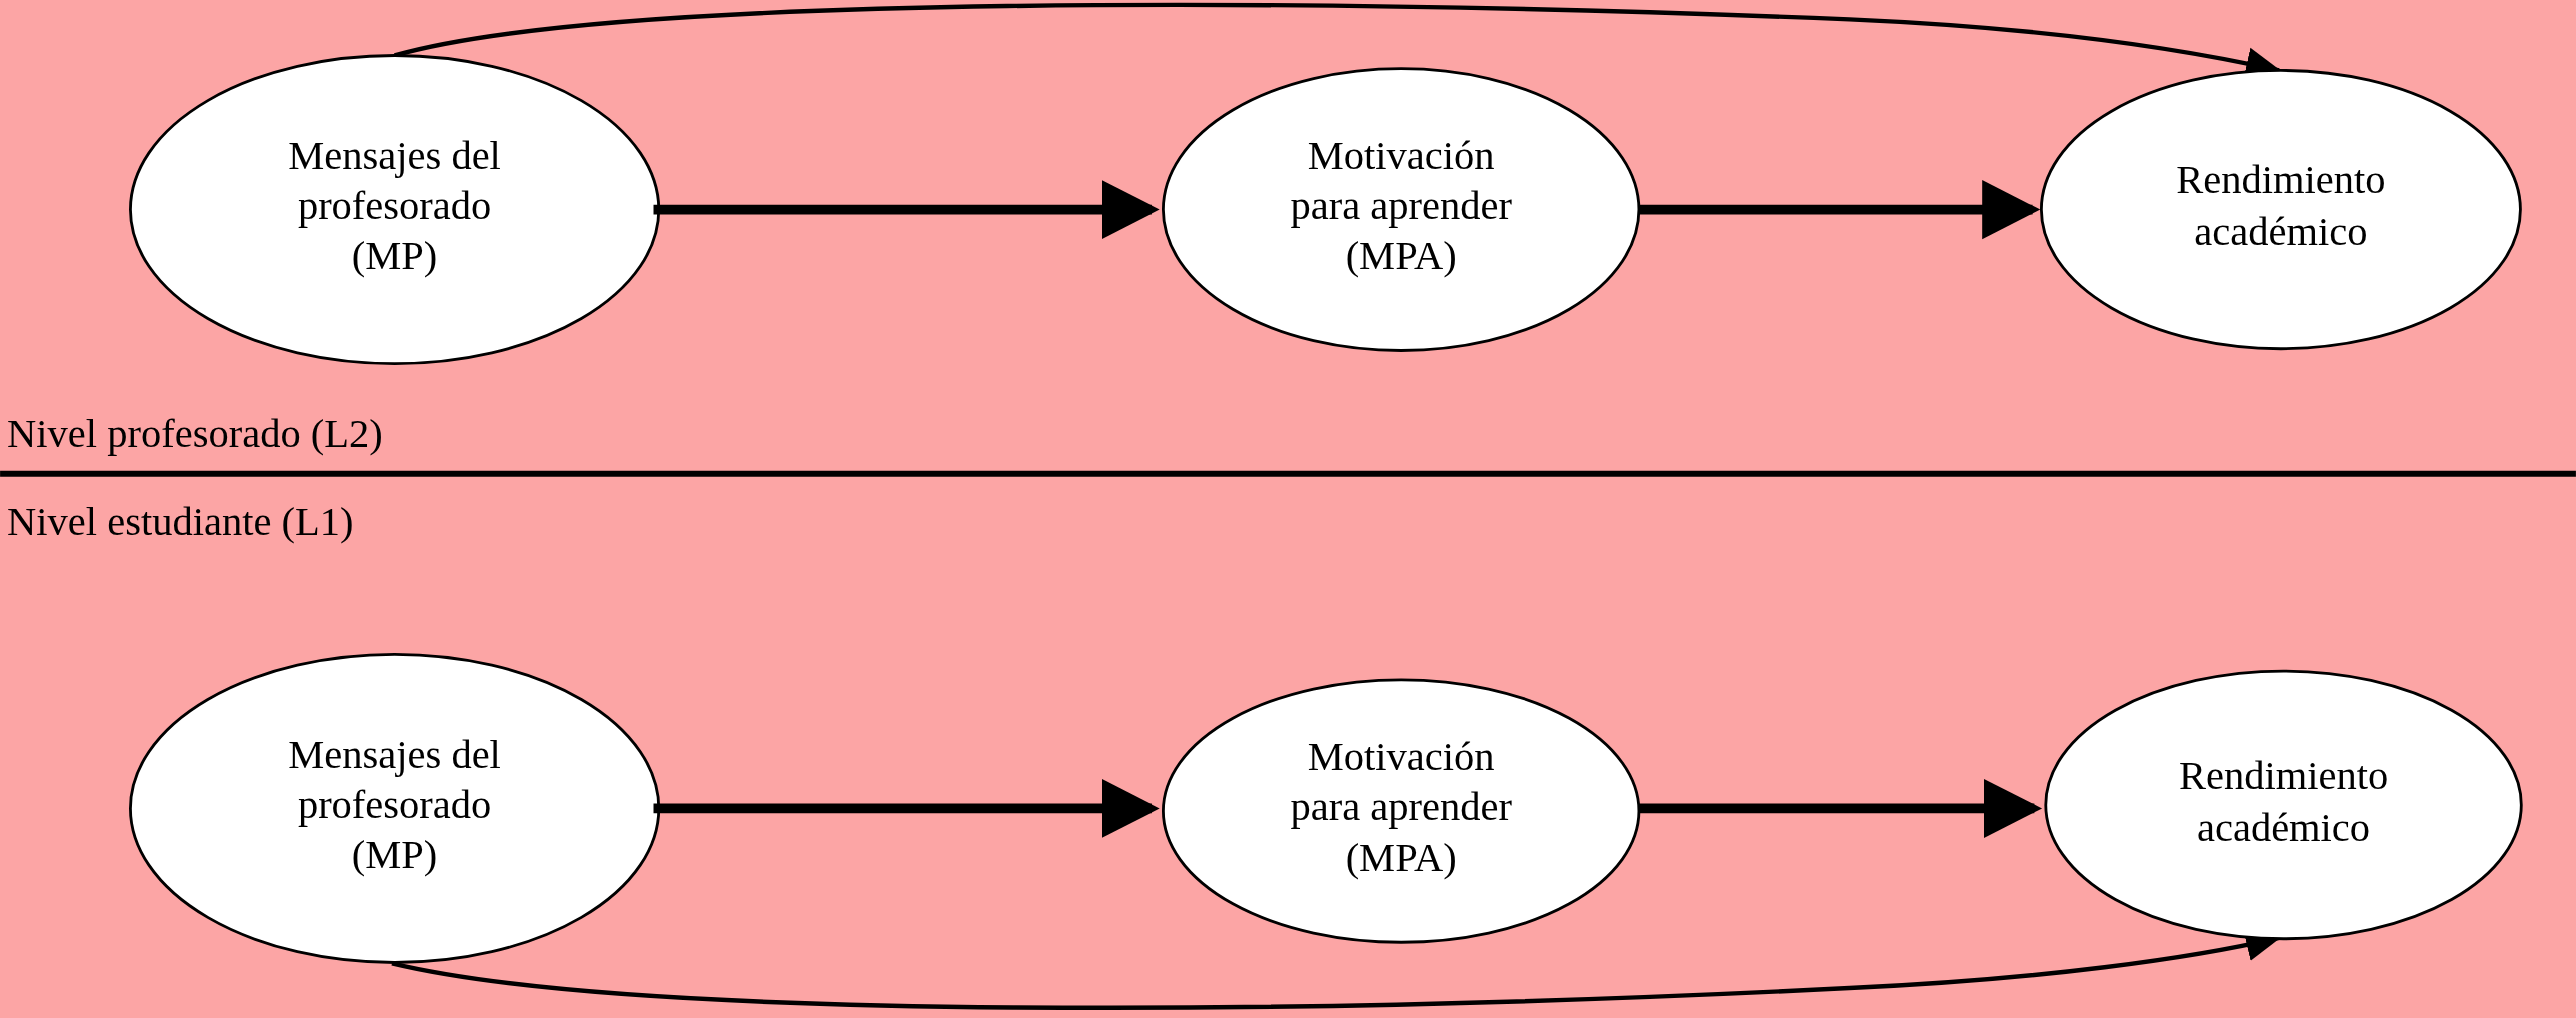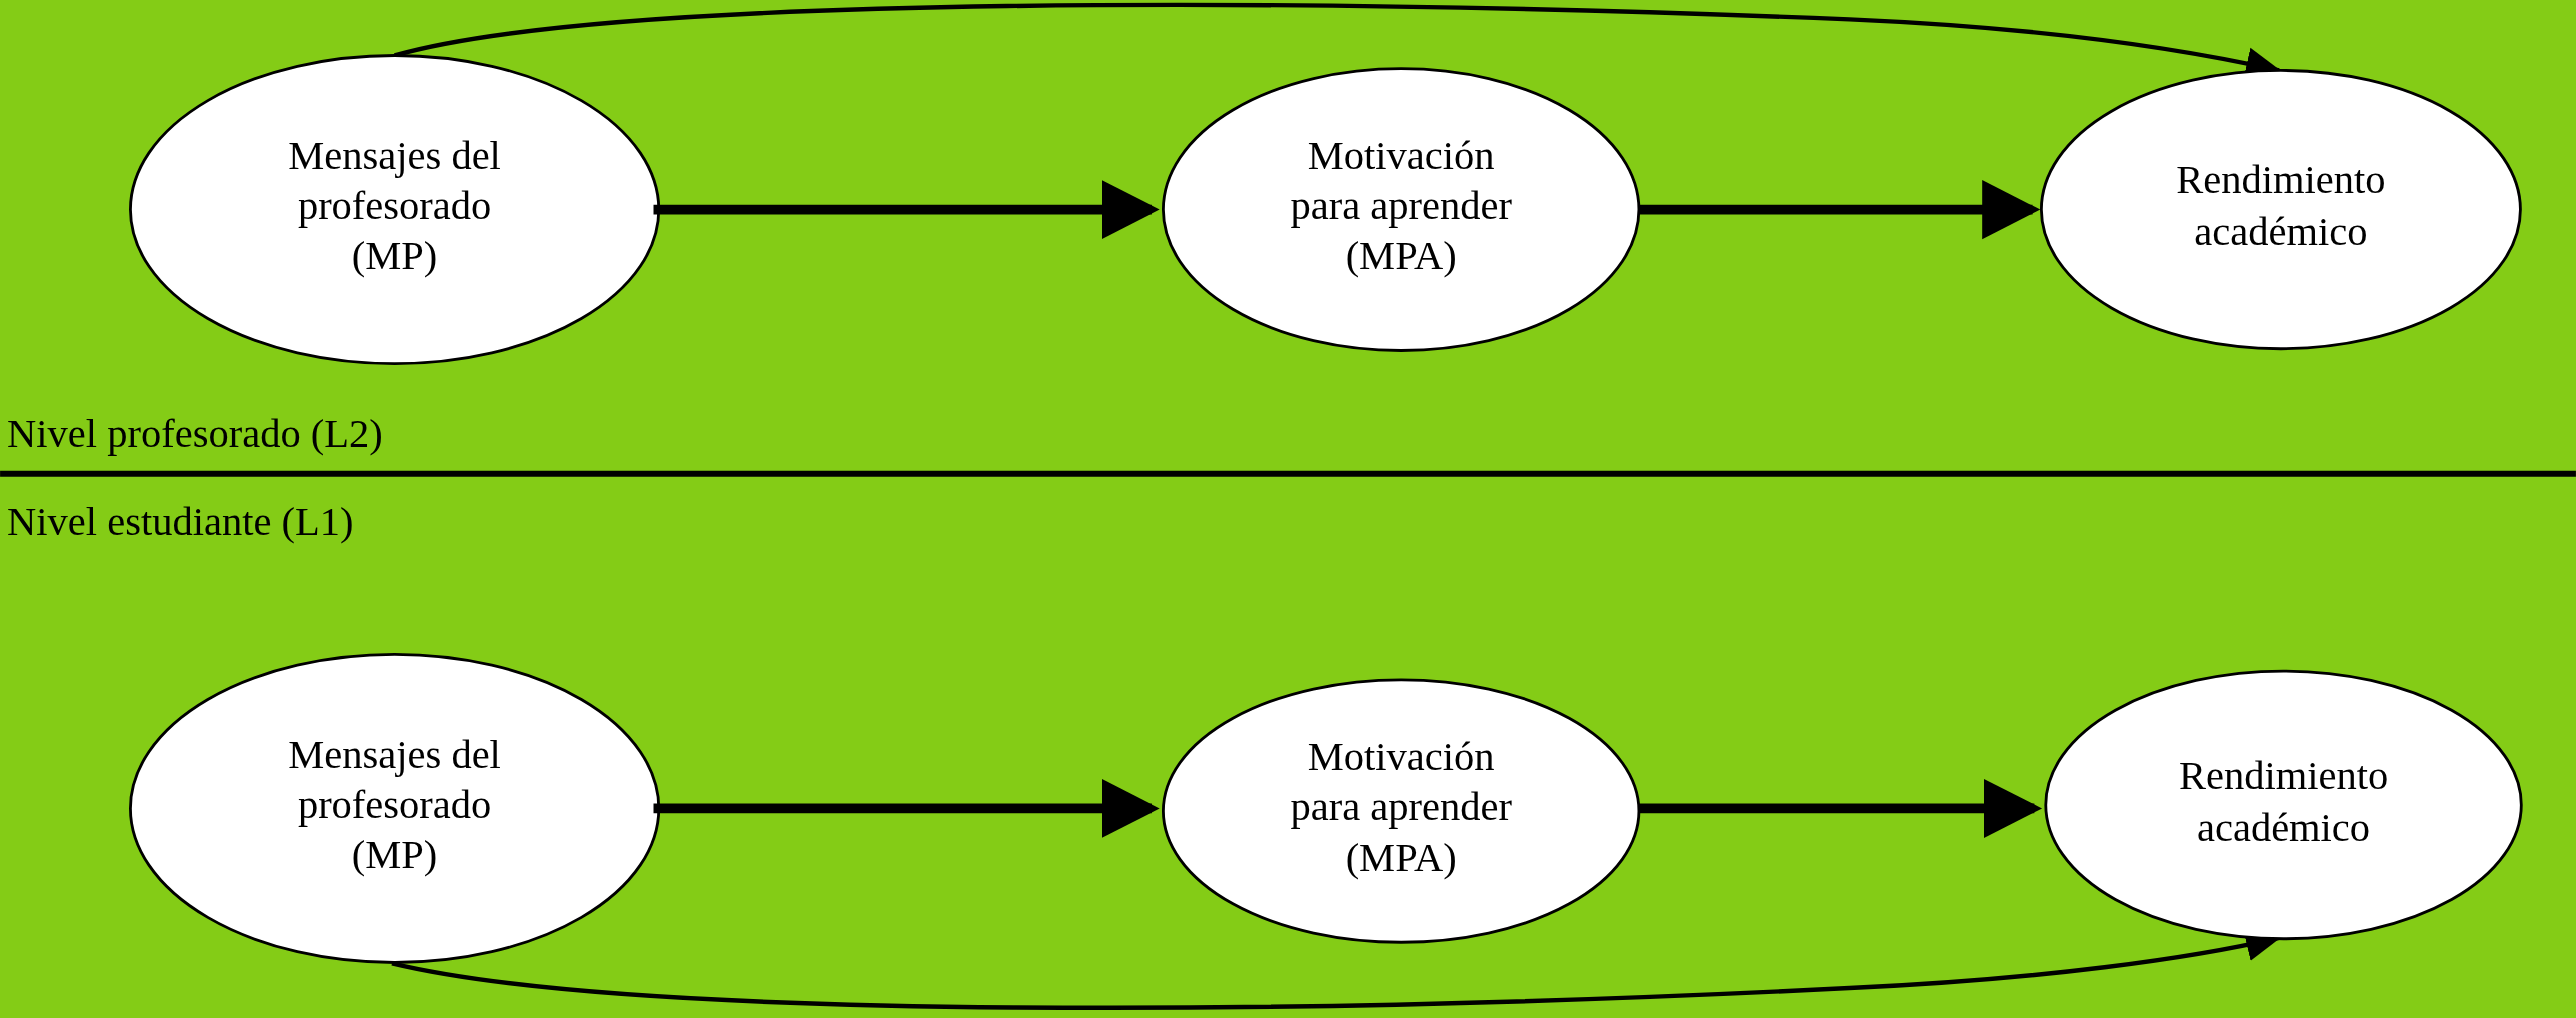--- a/index.html
+++ b/index.html
@@ -10,21 +10,21 @@
   body {
     width: 2576px;
     height: 1018px;
     overflow: hidden;
     font-family: "Liberation Serif", "DejaVu Serif", serif;
   }
   #diagram-root {
     position: relative;
     width: 2576px;
     height: 1018px;
-    background: #84cc16;
+    background: #fca5a5;
   }
   svg#diagram-svg {
     position: absolute;
     top: 0;
     left: 0;
     width: 2576px;
     height: 1018px;
     display: block;
   }
   .node-ellipse {

